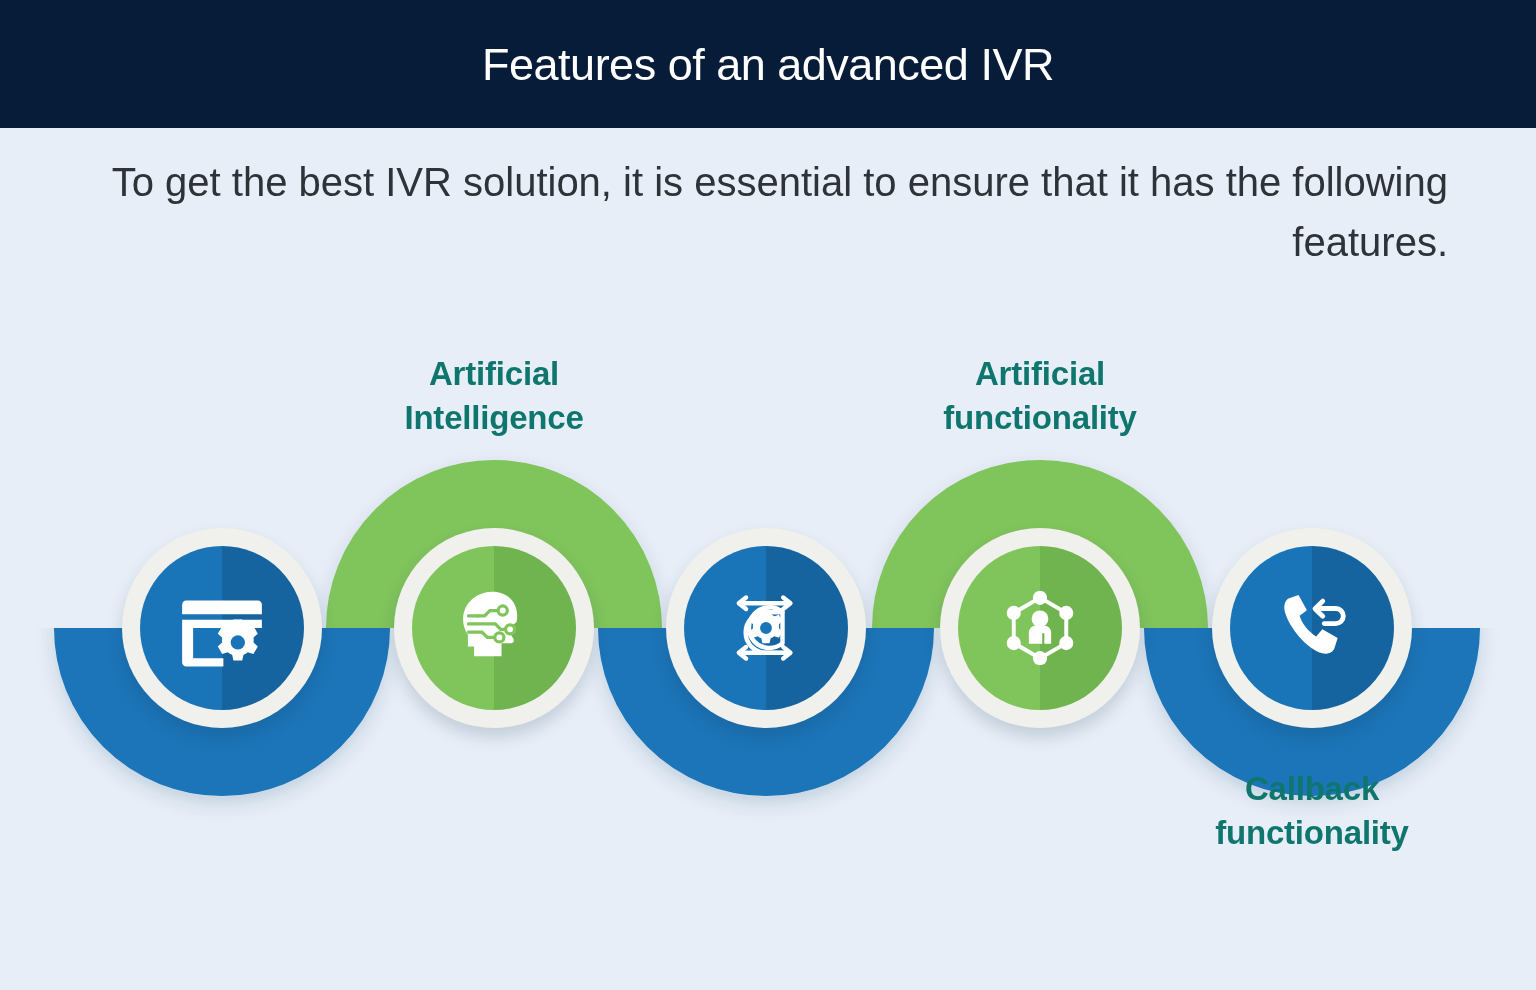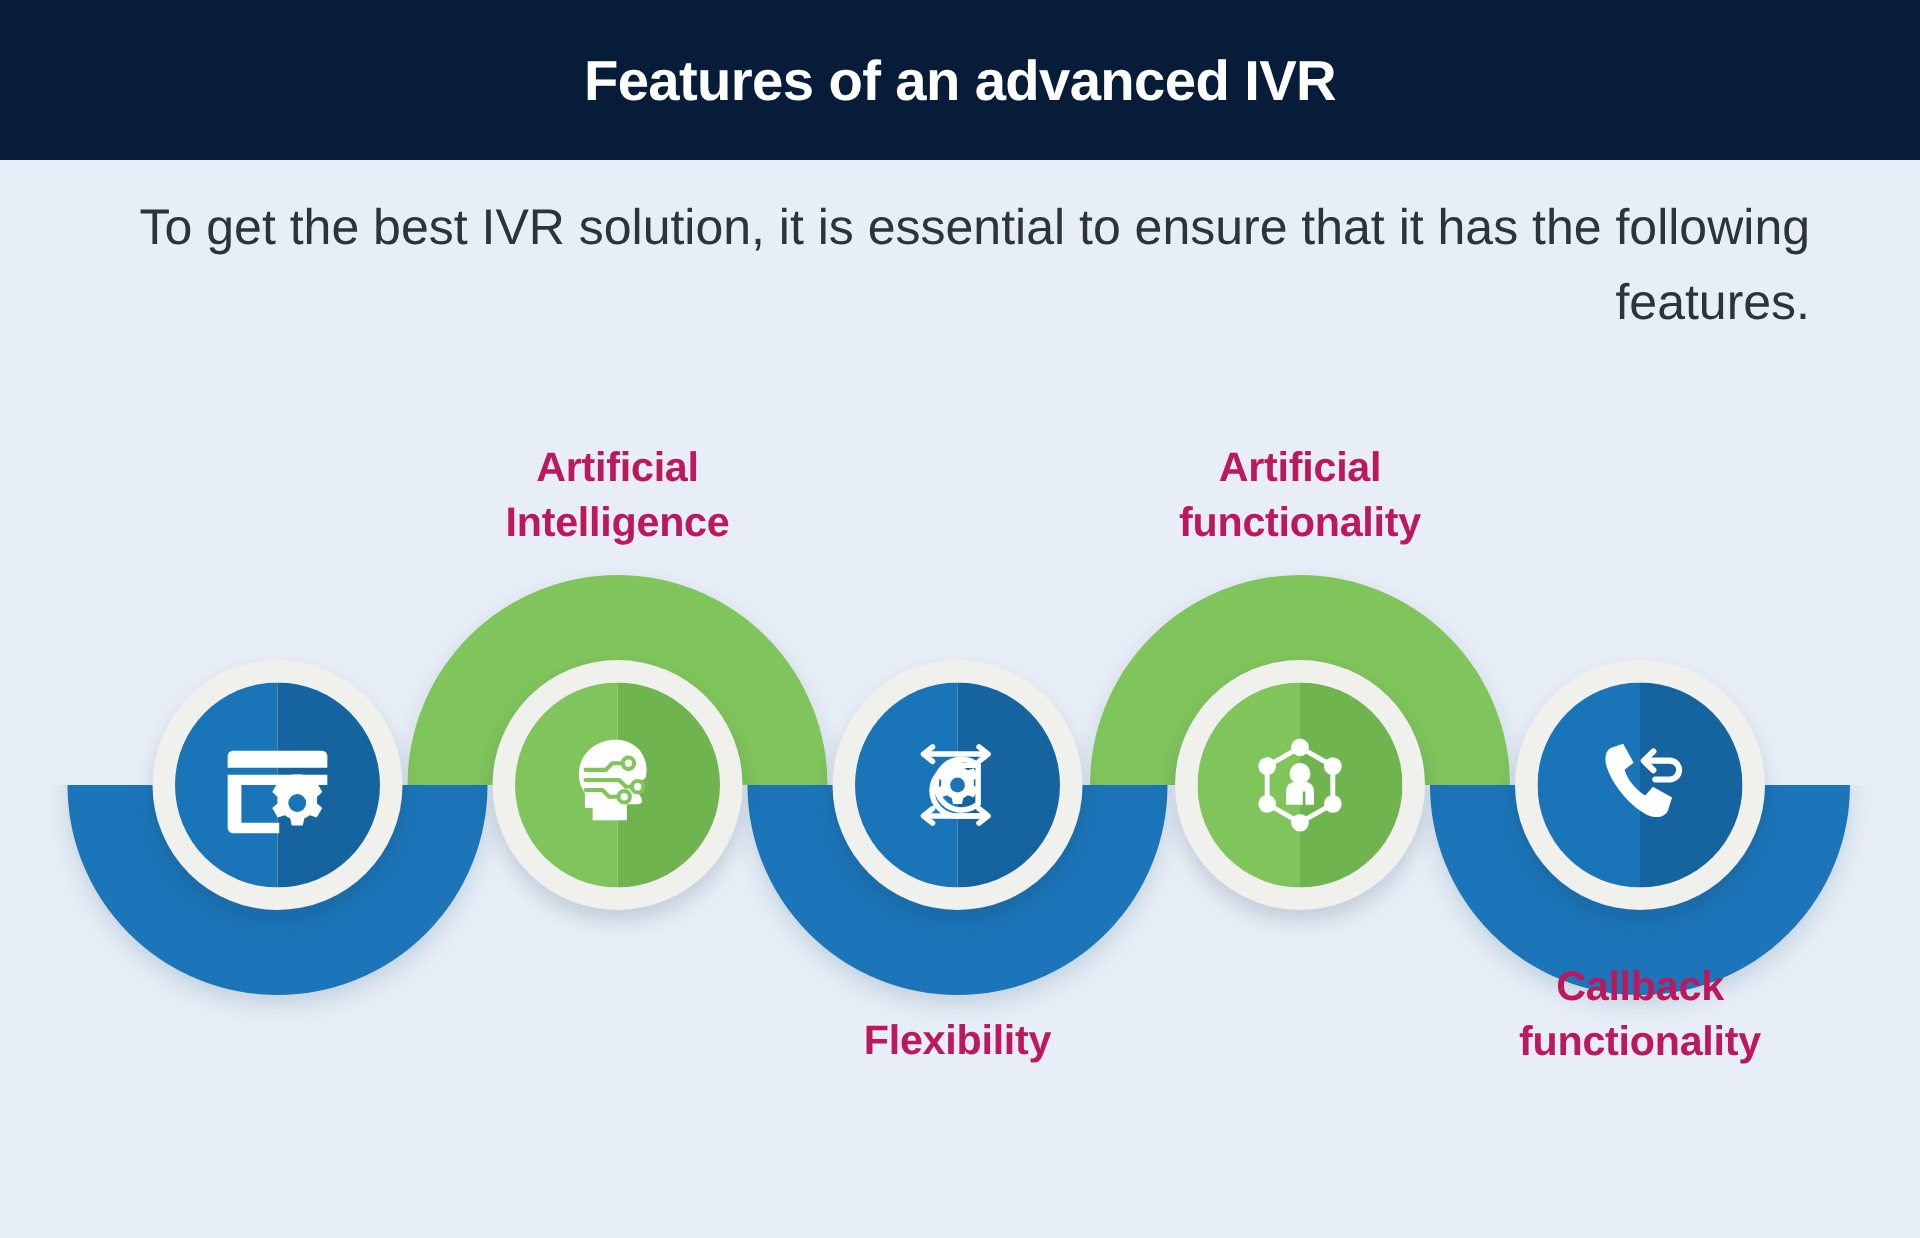--- a/index.html
+++ b/index.html
@@ -16,21 +16,21 @@
 
   
   #header-bar {
     position:absolute; left:0; top:0; width:1536px; height:128px;
     background:#071c38;
     display:flex; align-items:center; justify-content:center;
   }
   #header-title {
     color:#ffffff;
     font-size:45px;
-    font-weight:bold;
+    font-weight:normal;
     letter-spacing:-0.5px;
     text-align:left;
     line-height:1;
   }
 
   
   #subtitle {
     position:absolute; left:50%; top:152px;
     transform:translateX(-50%);
     width:1360px;
@@ -77,21 +77,21 @@
   
   .blue .half-l { background:#1a74b8; }
   .blue .half-r { background:#15649f; }
   .green .half-l { background:#80c45c; }
   .green .half-r { background:#6fb44e; }
 
   
   .node-label {
     position:absolute;
     text-align:center;
-    color:#be185d;
+    color:#0f766e;
     font-size:33px;
     font-weight:bold;
     line-height:1.33;
     letter-spacing:-0.2px;
     white-space:pre-line;
   }
 </style>
 </head>
 <body>
 
@@ -193,21 +193,20 @@
         <path d="M44 21 a15 15 0 1 0 0 22 L44 21 z" stroke="none"></path>
         <path d="M44 20.5 v22.5 a14.8 14.8 0 1 1 0 -22.5 z" fill="none"></path>
         <path d="M44 20.5 h-12 a14.8 14.8 0 1 0 0 29.6 h12"></path>
         <g transform="translate(32,32)" fill="#ffffff" stroke="none">
           <path d="M-2.6,-13.6 h5.2 l0.8,3.5 a10.4,10.4 0 0 1 2.6,1.5 l3.4,-1.1 l2.6,4.55 l-2.6,2.35 a10.4,10.4 0 0 1 0,3 l2.6,2.35 l-2.6,4.55 l-3.4,-1.1 a10.4,10.4 0 0 1 -2.6,1.5 l-0.8,3.5 h-5.2 l-0.8,-3.5 a10.4,10.4 0 0 1 -2.6,-1.5 l-3.4,1.1 l-2.6,-4.55 l2.6,-2.35 a10.4,10.4 0 0 1 0,-3 l-2.6,-2.35 l2.6,-4.55 l3.4,1.1 a10.4,10.4 0 0 1 2.6,-1.5 z"></path>
           <circle cx="0" cy="0" r="4.3" fill="#1a74b8"></circle>
         </g>
       </svg>
     </div>
   </div>
-  <div class="node-label" style="left:566px; top:810px; width:400px;">Flexibility</div>
 
   <div class="node" style="left:940px; top:528px;">
     <div class="node-ring"></div>
     <div class="node-disc green">
       <div class="half-l"></div>
       <div class="half-r"></div>
     </div>
     <div class="node-icon">
       <svg width="84" height="84" viewBox="0 0 64 64">
         <g stroke="#ffffff" stroke-width="3" fill="none">

